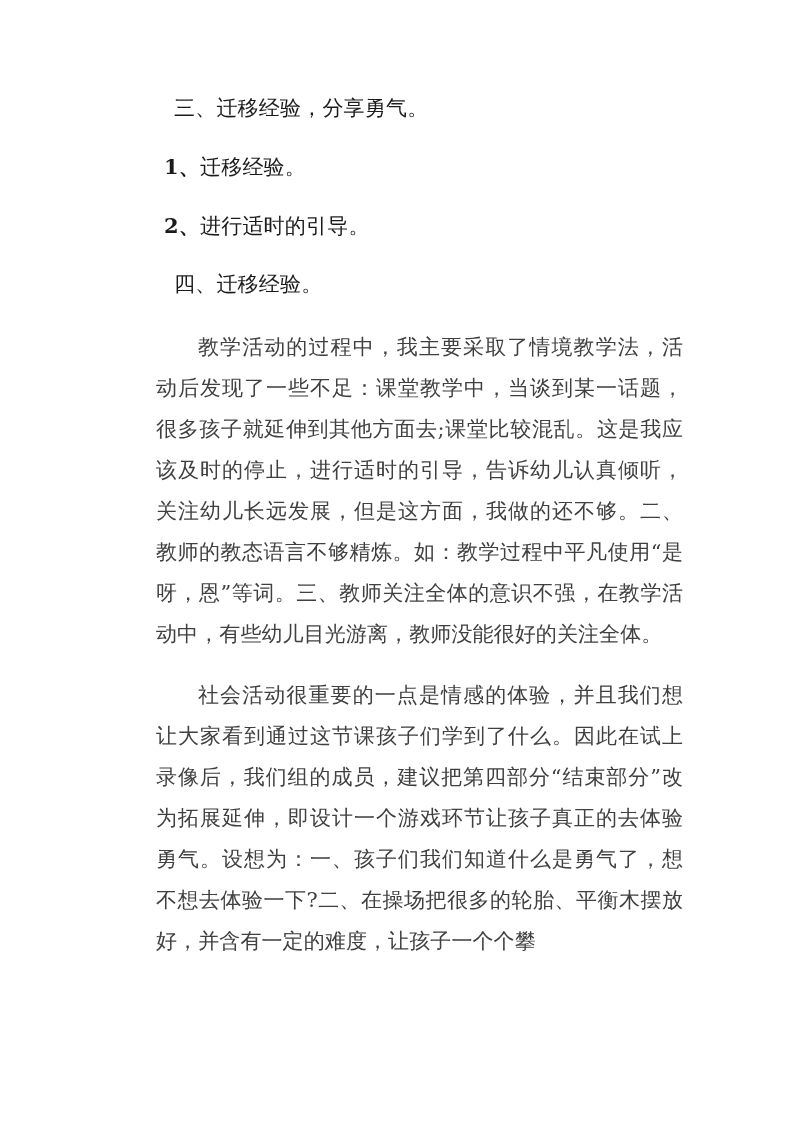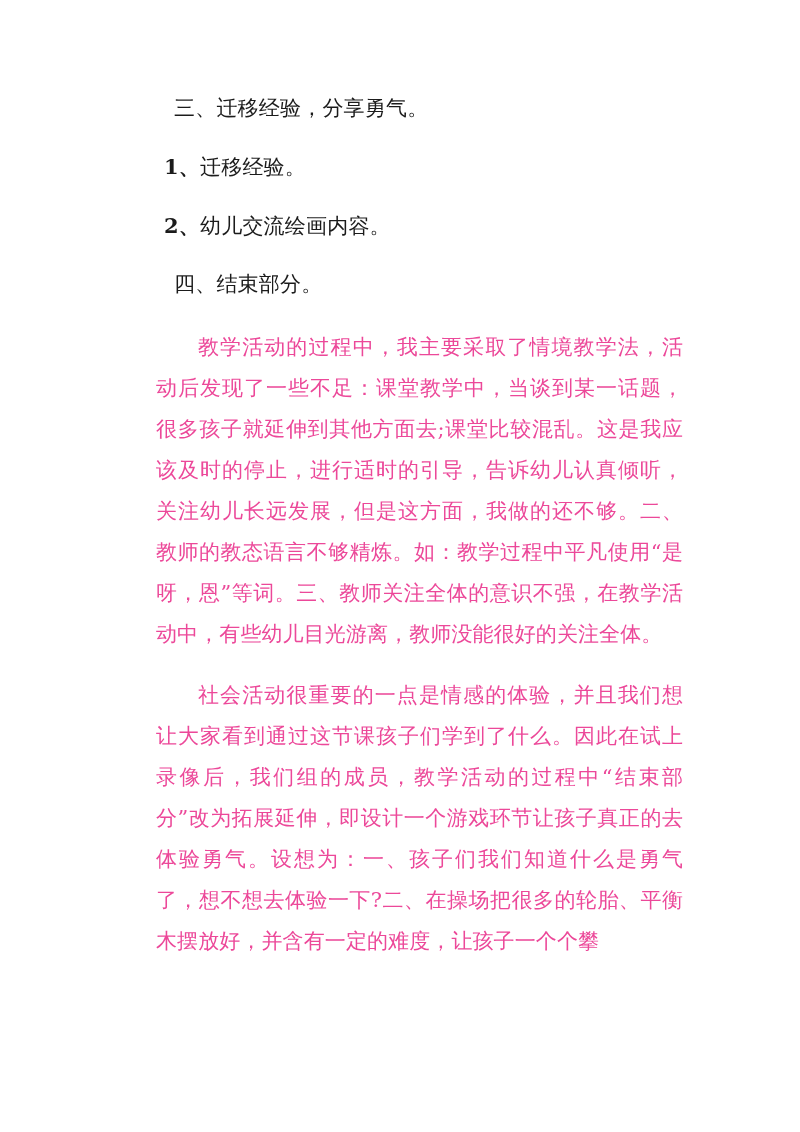--- a/index.html
+++ b/index.html
@@ -40,21 +40,21 @@
   }
   
   .numbered-line {
     padding-left: 8px;
     margin-bottom: 17px;
   }
   .numbered-line .marker {
     font-weight: 700;
   }
   .para {
-    color: #ec4899;
+    color: #404040;
     font-size: 21px;
     line-height: 41px;
     letter-spacing: 0.1px;
     text-align: justify;
     text-justify: inter-ideograph;
     text-indent: 42px;
     margin: 0;
     word-break: break-all;
   }
   .para + .para {
@@ -67,23 +67,23 @@
 </head>
 <body>
 
 <div class="page">
   <div class="content">
 
     <div class="line-block heading-line">三、迁移经验，分享勇气。</div>
 
     <div class="line-block numbered-line"><span class="marker">1、</span><span>迁移经验。</span></div>
 
-    <div class="line-block numbered-line"><span class="marker">2、</span><span>幼儿交流绘画内容。</span></div>
+    <div class="line-block numbered-line"><span class="marker">2、</span><span>进行适时的引导。</span></div>
 
 
-    <div class="line-block heading-line">四、结束部分。</div>
+    <div class="line-block heading-line">四、迁移经验。</div>
 
     <p class="para para-gap-top">教学活动的过程中，我主要采取了情境教学法，活动后发现了一些不足：课堂教学中，当谈到某一话题，很多孩子就延伸到其他方面去;课堂比较混乱。这是我应该及时的停止，进行适时的引导，告诉幼儿认真倾听，关注幼儿长远发展，但是这方面，我做的还不够。二、教师的教态语言不够精炼。如：教学过程中平凡使用“是呀，恩”等词。三、教师关注全体的意识不强，在教学活动中，有些幼儿目光游离，教师没能很好的关注全体。</p>
 
-    <p class="para">社会活动很重要的一点是情感的体验，并且我们想让大家看到通过这节课孩子们学到了什么。因此在试上录像后，我们组的成员，教学活动的过程中“结束部分”改为拓展延伸，即设计一个游戏环节让孩子真正的去体验勇气。设想为：一、孩子们我们知道什么是勇气了，想不想去体验一下?二、在操场把很多的轮胎、平衡木摆放好，并含有一定的难度，让孩子一个个攀</p>
+    <p class="para">社会活动很重要的一点是情感的体验，并且我们想让大家看到通过这节课孩子们学到了什么。因此在试上录像后，我们组的成员，建议把第四部分“结束部分”改为拓展延伸，即设计一个游戏环节让孩子真正的去体验勇气。设想为：一、孩子们我们知道什么是勇气了，想不想去体验一下?二、在操场把很多的轮胎、平衡木摆放好，并含有一定的难度，让孩子一个个攀</p>
 
   </div>
 </div>
 
 </body></html>

